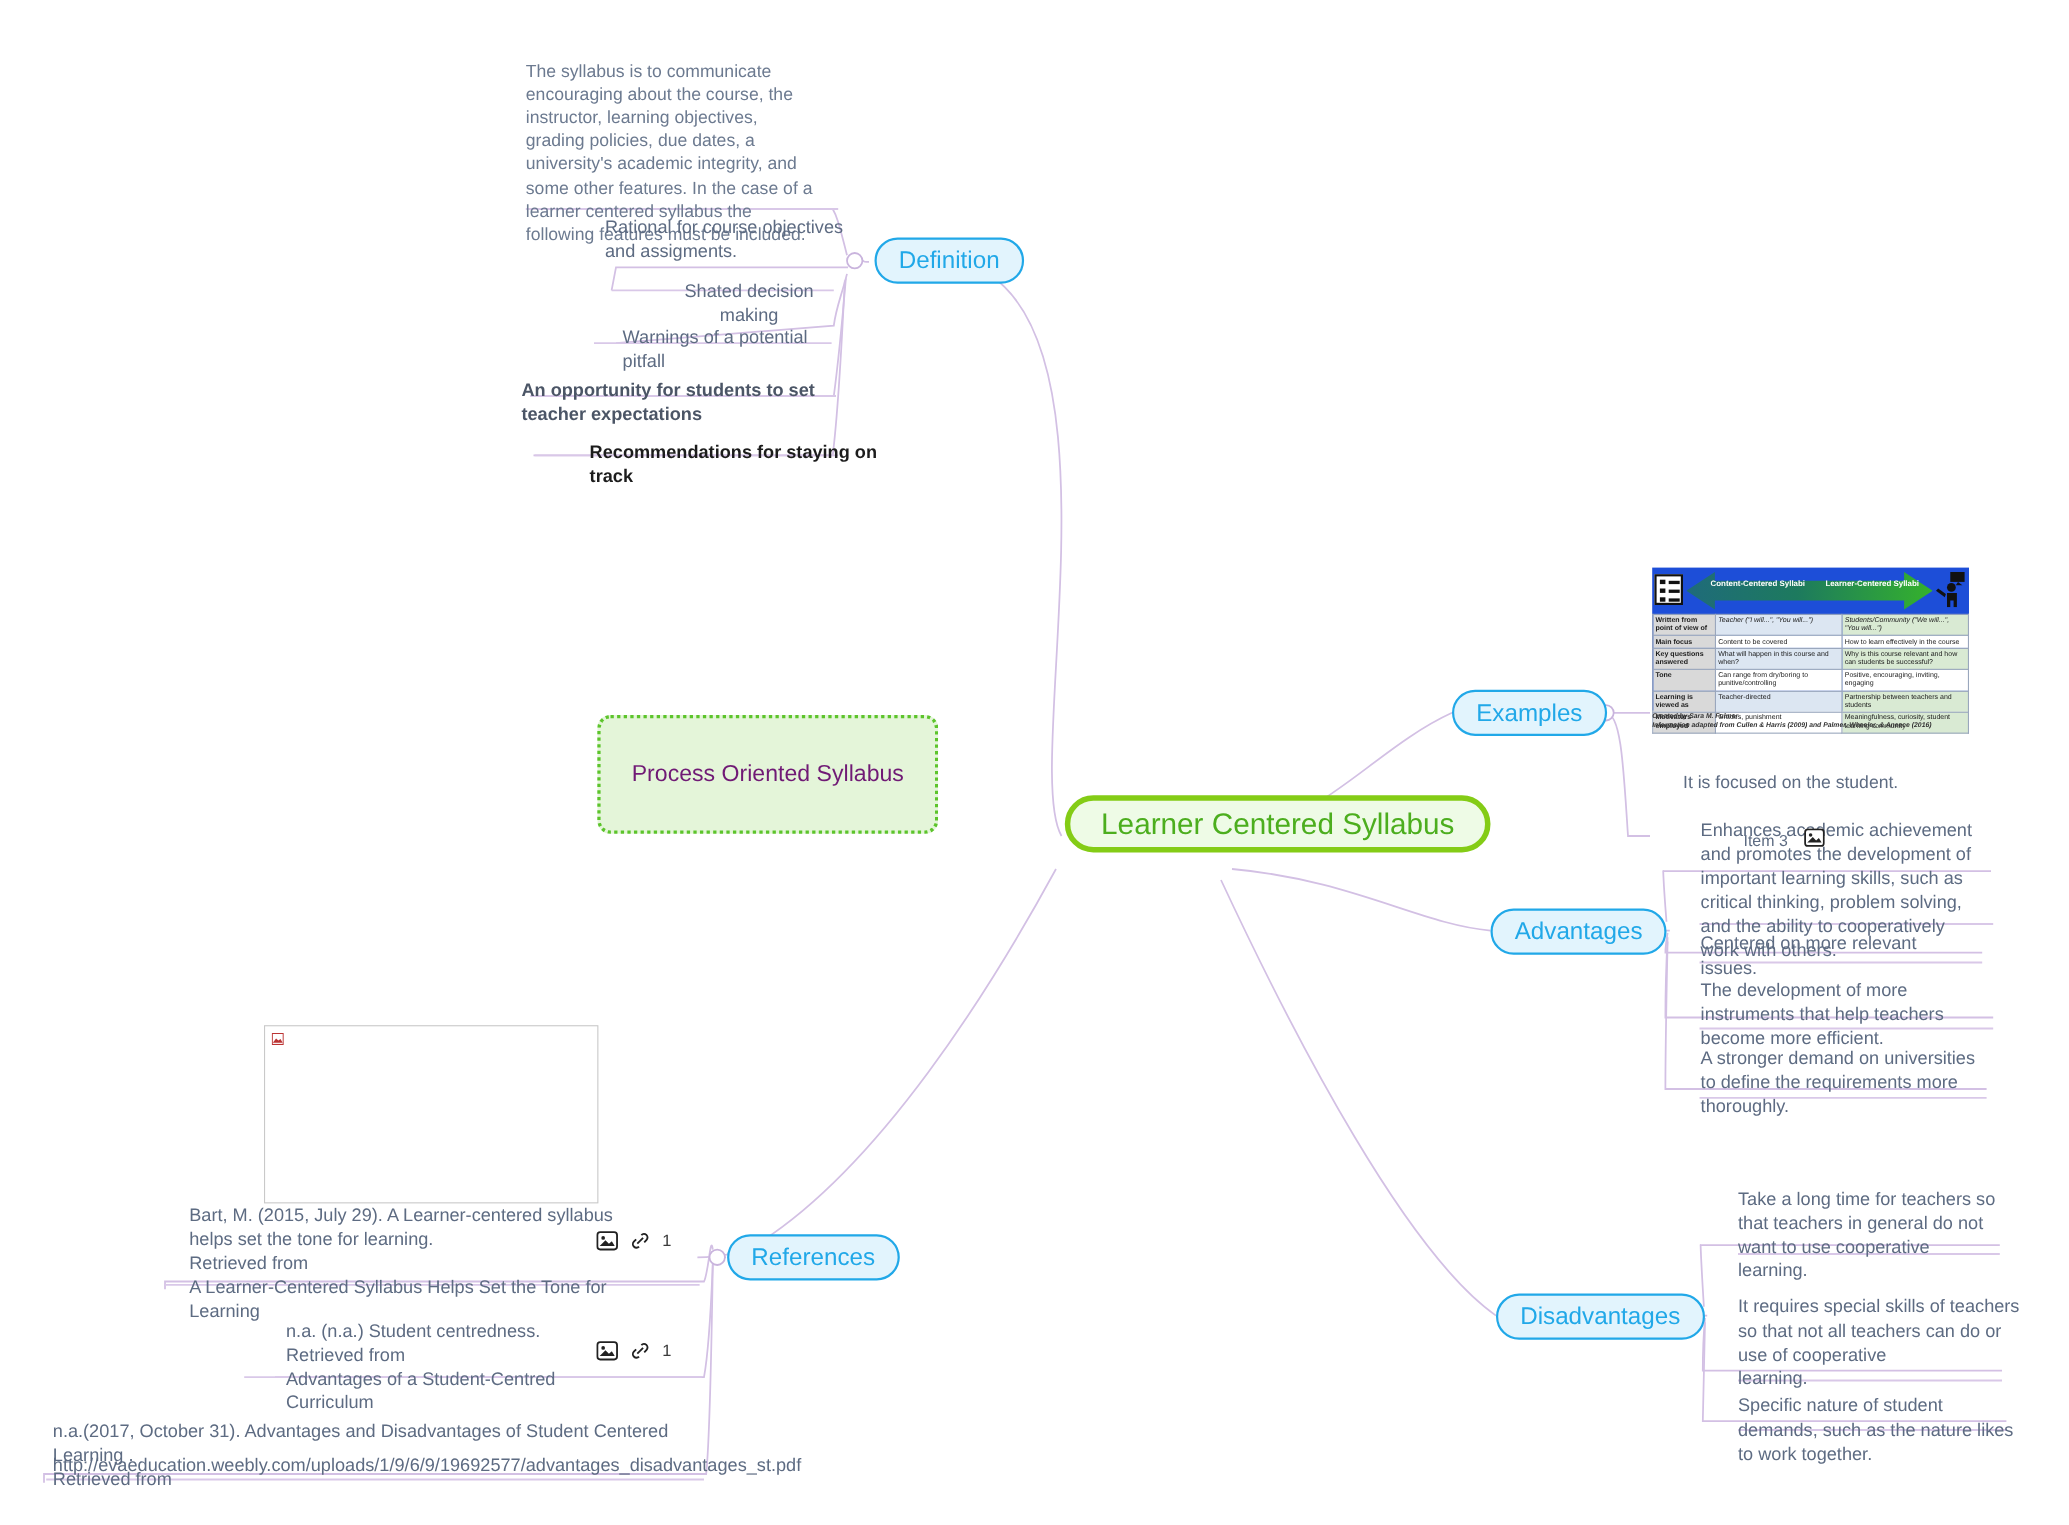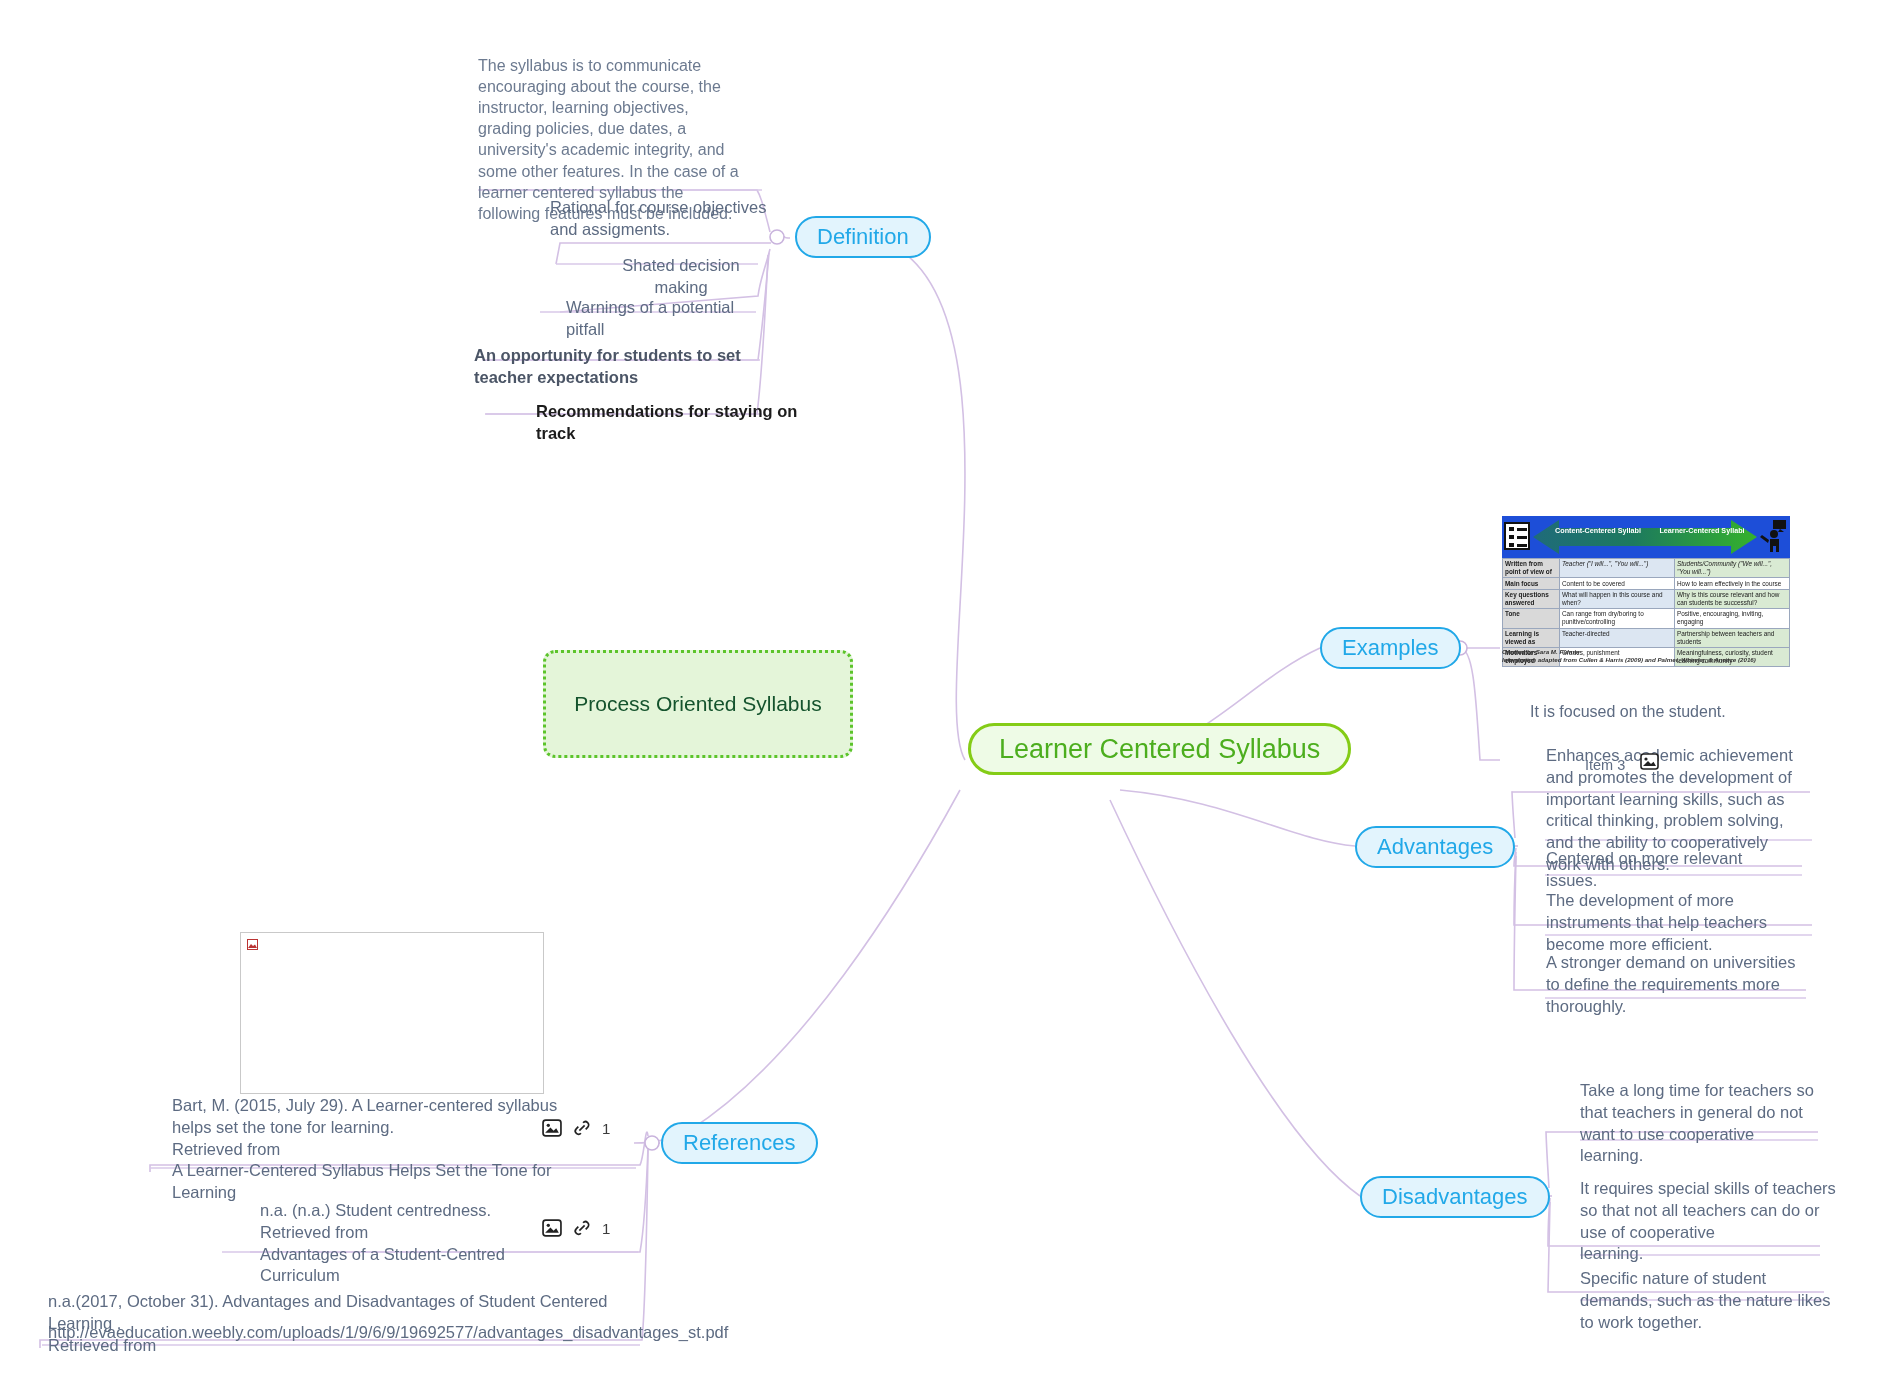--- a/index.html
+++ b/index.html
@@ -15,35 +15,35 @@
 
   
   .pill{
     position:absolute;
     border-radius:999px;
     display:flex;align-items:center;justify-content:center;
     white-space:nowrap;
     box-sizing:border-box;
   }
   .pill.center{
-    background:#eefbe6;border:3px solid #84cc16;
+    background:#eefbe6;border:5px solid #84cc16;
     color:#4cae1e;font-size:27px;
     padding:0 28px;height:52px;
   }
   .pill.branch{
     background:#e2f4fd;border:2px solid #21a8e8;
     color:#21a8e8;font-size:22px;
     padding:0 20px;height:42px;
   }
   .floatbox{
     position:absolute;
     background:#e4f5d9;
     border:3px dotted #5cc42b;
     border-radius:12px;
-    color:#14532d;
+    color:#701a75;
     font-size:21px;
     display:flex;align-items:center;justify-content:center;
     box-sizing:border-box;
   }
 
   
   .leaf{
     position:absolute;
     color:#5d6b82;
     font-size:16.5px;

